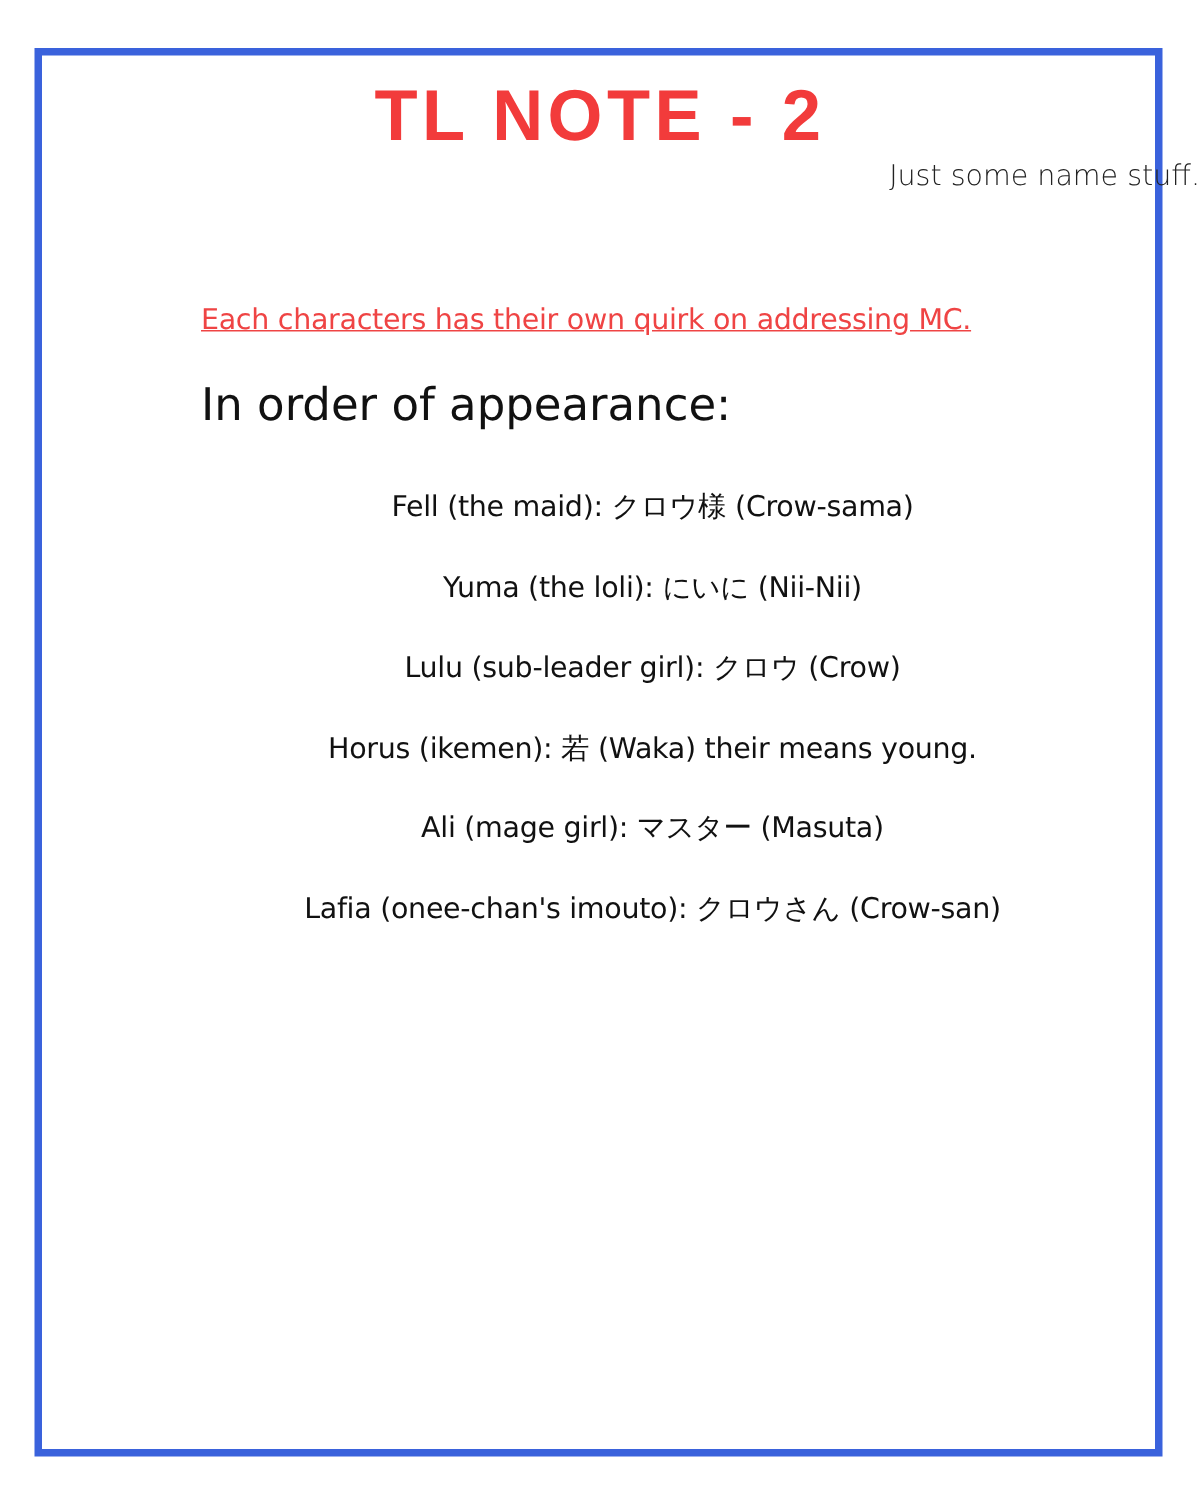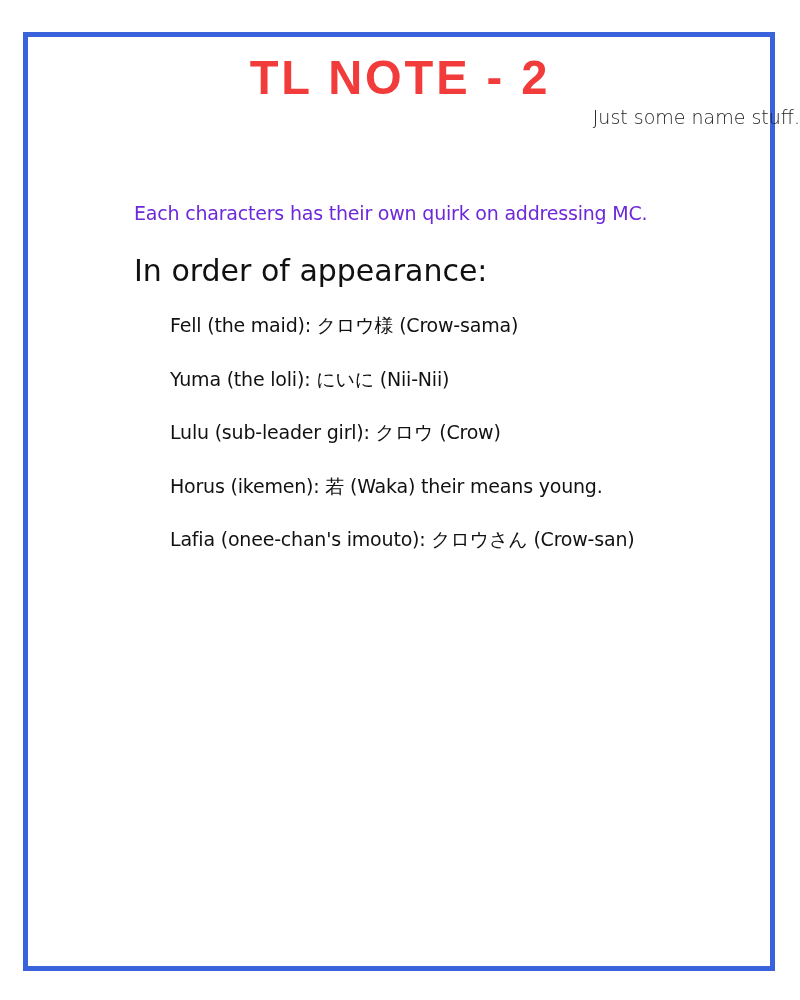--- a/index.html
+++ b/index.html
@@ -49,41 +49,43 @@
       font-size: 19px;
       color: #222222;
       line-height: 24px;
     }
     .intro {
       position: absolute;
       left: 134px;
       top: 200px;
       font-size: 19px;
       line-height: 26px;
-      color: #6d28d9;
+      color: #ef4444;
       white-space: nowrap;
       letter-spacing: -0.2px;
+      text-decoration: underline;
     }
     .order-heading {
       position: absolute;
       left: 134px;
       top: 255px;
       font-size: 30px;
       line-height: 32px;
       color: #111;
       white-space: nowrap;
     }
     .list {
       position: absolute;
       left: 170px;
-      top: 312px;
+      top: 325px;
       width: 530px;
       margin: 0;
       padding: 0;
       list-style: none;
+      text-align: center;
     }
     .list li {
       font-size: 19px;
       line-height: 26.5px;
       margin: 0 0 27px 0;
       color: #111;
       letter-spacing: -0.2px;
     }
   </style>
 </head>
@@ -95,14 +97,15 @@
 <div class="subtitle">Just some name stuff.</div>
 
 <div class="intro">Each characters has their own quirk on addressing MC.</div>
 <div class="order-heading">In order of appearance:</div>
 
 <ul class="list">
   <li>Fell (the maid): クロウ様 (Crow-sama)</li>
   <li>Yuma (the loli): にいに (Nii-Nii)</li>
   <li>Lulu (sub-leader girl): クロウ (Crow)</li>
   <li>Horus (ikemen): 若 (Waka) their means young.</li>
+  <li>Ali (mage girl): マスター (Masuta)</li>
   <li>Lafia (onee-chan's imouto): クロウさん (Crow-san)</li>
 </ul>
 
 </body></html>

